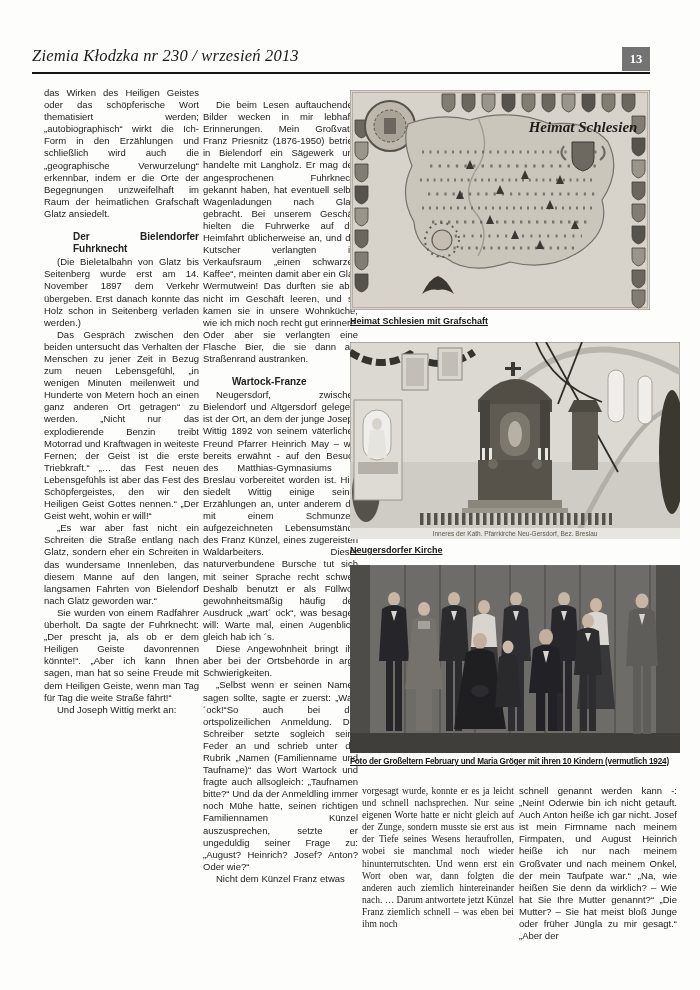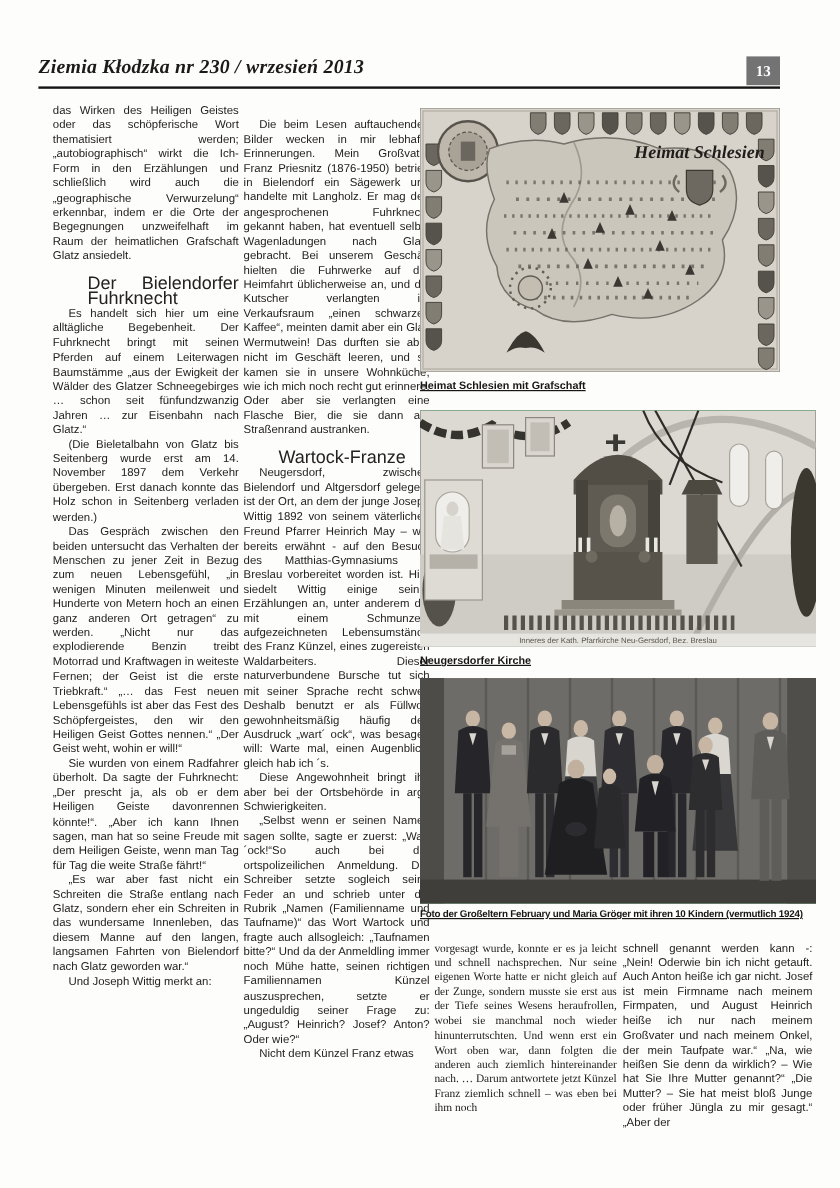--- a/index.html
+++ b/index.html
@@ -4,64 +4,63 @@
 <style>
   html,body{margin:0;padding:0;}
   body{
     width:700px;height:990px;position:relative;overflow:hidden;
     background:#fdfdfc;color:#232020;
     font-family:"Liberation Sans","DejaVu Sans",sans-serif;
   }
   .journal-title{
     position:absolute;left:32px;top:46px;
     font-family:"Liberation Serif","DejaVu Serif",serif;
-    font-style:italic;font-size:16.5px;letter-spacing:.2px;color:#1c1a18;font-weight:bold;
+    font-style:italic;font-size:16.5px;letter-spacing:.2px;color:#1c1a18;
   }
   .page-box{
     position:absolute;left:622px;top:47px;width:28px;height:24px;
     background:#737373;color:#ffffff;text-align:center;
     font-family:"Liberation Serif","DejaVu Serif",serif;
     font-weight:bold;font-size:12.5px;line-height:24px;
   }
   .head-rule{position:absolute;left:32px;top:72px;width:618px;height:1.6px;background:#141414;}
   .col{position:absolute;font-size:9.5px;line-height:12.1px;margin-left:12px;}
   #col1{left:32px;top:87px;width:155px;}
   #col2{left:191px;top:87px;width:155px;}
   #col3{left:350px;top:785px;width:152px;font-family:Liberation Serif, serif;}
   #col4{left:507px;top:785px;width:158px;}
   .col p,.col h3{margin:0;text-align:justify;hyphens:auto;-webkit-hyphens:auto;}
   .body{text-indent:0;}
   .body-indent{text-indent:13px;}
   .body-indent-gap{text-indent:13px;margin-top:12px !important;}
-  .heading{margin:11px 0 1px !important;font-weight:normal;font-size:15px;line-height:12.1px;padding-left:29px;}
-  .fig{position:absolute;left:350px;background:#22c55e;}
+  .heading{margin:11px 0 1px !important;font-weight:bold;font-size:10px;line-height:12.1px;padding-left:29px;}
+  .fig{position:absolute;left:350px;background:#ef4444;}
   #fig-map{top:90px;width:300px;height:220px;}
   #fig-church{top:342px;width:330px;height:197px;}
   #fig-family{top:565px;width:330px;height:188px;}
   .fig svg{display:block;width:100%;height:100%;}
   .caption{position:absolute;left:350px;font-weight:bold;font-size:9px;color:#181613;text-decoration:underline;}
   #cap-map{top:316px;}
   #cap-church{top:529px;margin-top:16px;}
   #cap-family{top:757px;font-size:8.2px;letter-spacing:-0.2px;white-space:nowrap;}
 </style>
 </head>
 <body>
 
 <div class="journal-title">Ziemia Kłodzka nr 230 / wrzesień 2013</div>
 <div class="page-box">13</div>
 <div class="head-rule"></div>
 
 <div class="col" id="col1">
     <p class="body">das Wirken des Heiligen Geistes oder das schöpferische Wort thematisiert werden; „autobiographisch“ wirkt die Ich-Form in den Erzählungen und schließlich wird auch die „geographische Verwurzelung“ erkennbar, indem er die Orte der Begegnungen unzweifelhaft im Raum der heimatlichen Grafschaft Glatz ansiedelt.</p>
     <h3 class="heading">Der Bielendorfer Fuhrknecht</h3>
-    <p class="body-indent">Es handelt sich hier um eine alltägliche Begebenheit. Der Fuhrknecht bringt mit seinen Pferden auf einem Leiterwagen Baumstämme „aus der Ewigkeit der Wälder des Glatzer Schneegebirges … schon seit fünfundzwanzig Jahren … zur Eisenbahn nach Glatz.“</p>
     <p class="body-indent">(Die Bieletalbahn von Glatz bis Seitenberg wurde erst am 14. November 1897 dem Verkehr übergeben. Erst danach konnte das Holz schon in Seitenberg verladen werden.)</p>
     <p class="body-indent">Das Gespräch zwischen den beiden untersucht das Verhalten der Menschen zu jener Zeit in Bezug zum neuen Lebensgefühl, „in wenigen Minuten meilenweit und Hunderte von Metern hoch an einen ganz anderen Ort getragen“ zu werden. „Nicht nur das explodierende Benzin treibt Motorrad und Kraftwagen in weiteste Fernen; der Geist ist die erste Triebkraft.“ „… das Fest neuen Lebensgefühls ist aber das Fest des Schöpfergeistes, den wir den Heiligen Geist Gottes nennen.“ „Der Geist weht, wohin er will!“</p>
+    <p class="body-indent">„Es war aber fast nicht ein Schreiten die Straße entlang nach Glatz, sondern eher ein Schreiten in das wundersame Innenleben, das diesem Manne auf den langen, langsamen Fahrten von Bielendorf nach Glatz geworden war.“</p>
     <p class="body-indent">Sie wurden von einem Radfahrer überholt. Da sagte der Fuhrknecht: „Der prescht ja, als ob er dem Heiligen Geiste davonrennen könnte!“. „Aber ich kann Ihnen sagen, man hat so seine Freude mit dem Heiligen Geiste, wenn man Tag für Tag die weite Straße fährt!“</p>
-    <p class="body-indent">„Es war aber fast nicht ein Schreiten die Straße entlang nach Glatz, sondern eher ein Schreiten in das wundersame Innenleben, das diesem Manne auf den langen, langsamen Fahrten von Bielendorf nach Glatz geworden war.“</p>
     <p class="body-indent">Und Joseph Wittig merkt an:</p>
   </div>
 <div class="col" id="col2">
     <p class="body-indent-gap">Die beim Lesen auftauchenden Bilder wecken in mir lebhafte Erinnerungen. Mein Großvater Franz Priesnitz (1876-1950) betrieb in Bielendorf ein Sägewerk und handelte mit Langholz. Er mag den angesprochenen Fuhrknecht gekannt haben, hat eventuell selbst Wagenladungen nach Glatz gebracht. Bei unserem Geschäft hielten die Fuhrwerke auf der Heimfahrt üblicherweise an, und die Kutscher verlangten im Verkaufsraum „einen schwarzen Kaffee“, meinten damit aber ein Glas Wermutwein! Das durften sie aber nicht im Geschäft leeren, und so kamen sie in unsere Wohnküche, wie ich mich noch recht gut erinnere. Oder aber sie verlangten eine Flasche Bier, die sie dann am Straßenrand austranken.</p>
     <h3 class="heading">Wartock-Franze</h3>
     <p class="body-indent">Neugersdorf, zwischen Bielendorf und Altgersdorf gelegen, ist der Ort, an dem der junge Joseph Wittig 1892 von seinem väterlichen Freund Pfarrer Heinrich May – wie bereits erwähnt - auf den Besuch des Matthias-Gymnasiums in Breslau vorbereitet worden ist. Hier siedelt Wittig einige seiner Erzählungen an, unter anderem die mit einem Schmunzeln aufgezeichneten Lebensumstände des Franz Künzel, eines zugereisten Waldarbeiters. Dieser naturverbundene Bursche tut sich mit seiner Sprache recht schwer. Deshalb benutzt er als Füllwort gewohnheitsmäßig häufig den Ausdruck „wart´ ock“, was besagen will: Warte mal, einen Augenblick, gleich hab ich ´s.</p>
     <p class="body-indent">Diese Angewohnheit bringt ihn aber bei der Ortsbehörde in arge Schwierigkeiten.</p>
     <p class="body-indent">„Selbst wenn er seinen Namen sagen sollte, sagte er zuerst: „Wart´ock!“So auch bei der ortspolizeilichen Anmeldung. Der Schreiber setzte sogleich seine Feder an und schrieb unter die Rubrik „Namen (Familienname und Taufname)“ das Wort Wartock und fragte auch allsogleich: „Taufnamen bitte?“ Und da der Anmeldling immer noch Mühe hatte, seinen richtigen Familiennamen Künzel auszusprechen, setzte er ungeduldig seiner Frage zu: „August? Heinrich? Josef? Anton? Oder wie?“</p>
     <p class="body-indent">Nicht dem Künzel Franz etwas</p>
   </div>

